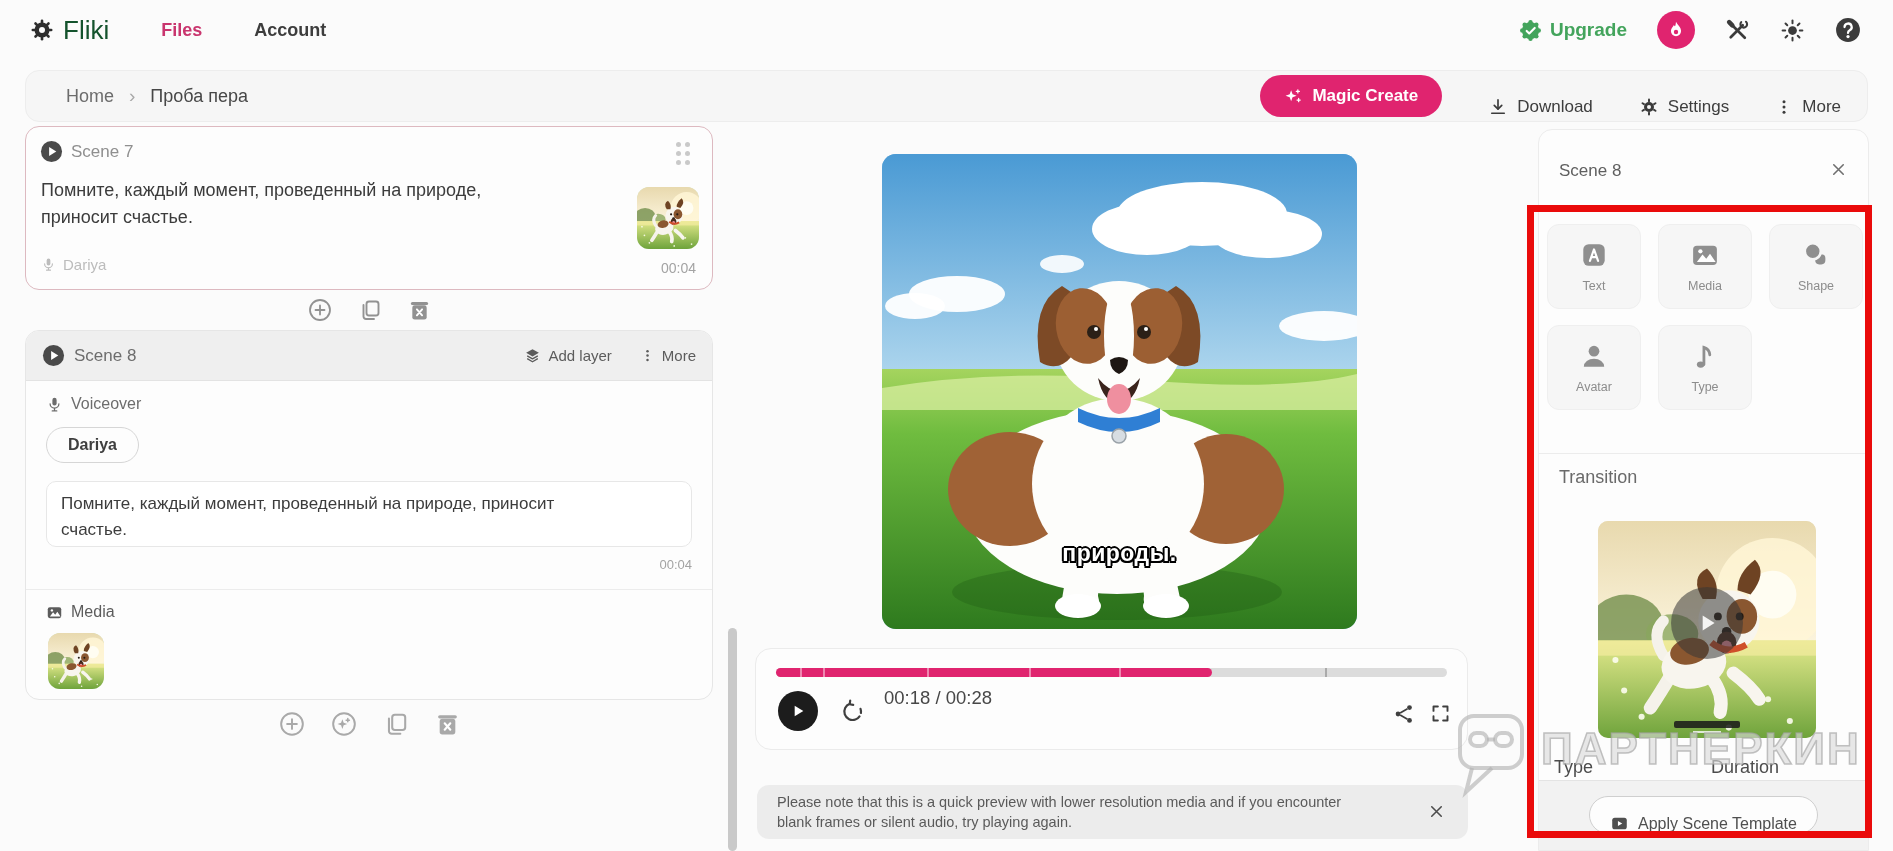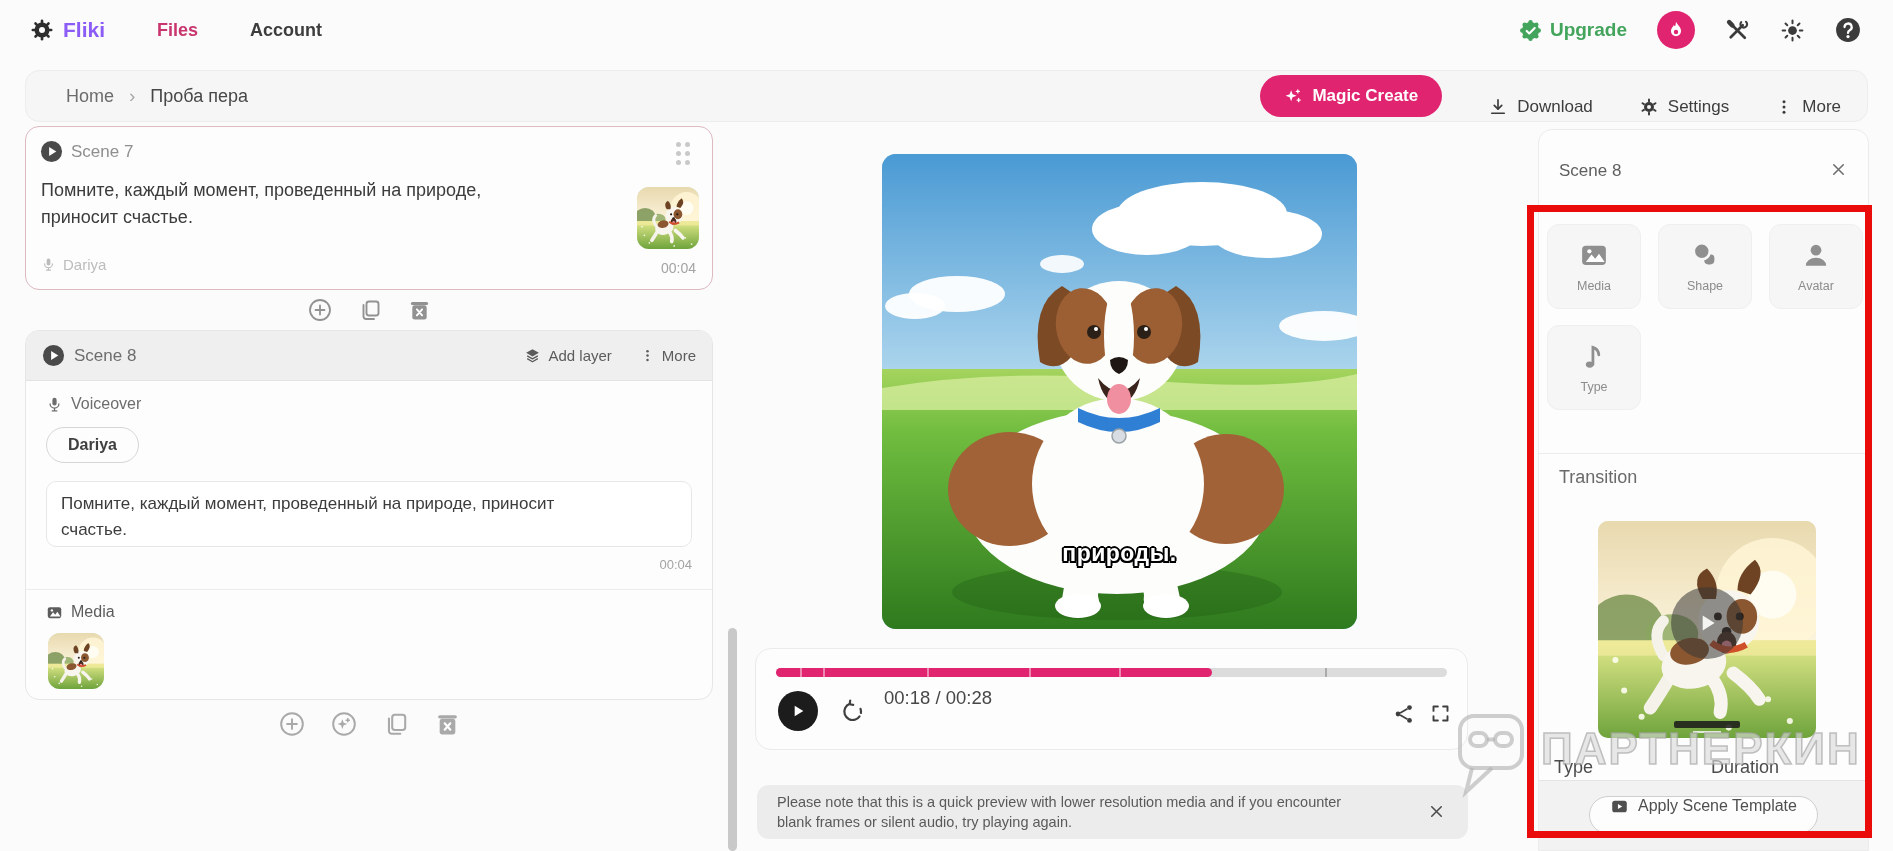--- a/index.html
+++ b/index.html
@@ -9,21 +9,21 @@
     background: #fbfbfb;
     font-family: "Liberation Sans", sans-serif;
     color:#3d3d3d;
     --accent:#e0246f; --green:#43a45c; --red:#ea0b0b;
   }
   svg { display:block; }
 
   
   .topnav { position:absolute; left:0; top:0; width:100%; height:60px; display:flex; align-items:center; padding:0 32px 0 30px; background:#fbfbfb; }
   .brand { display:flex; align-items:center; gap:9px; }
-  .brand-name { font-size:21px; font-weight:bold; color:#8b5cf6; }
+  .brand-name { font-size:26px; font-weight:normal; color:#14532d; }
   .nav-link { font-size:18px; font-weight:600; color:#3d3d3d; margin-left:52px; cursor:pointer; }
   .nav-link.active { color:#c9356e; }
   .topnav-right { margin-left:auto; display:flex; align-items:center; gap:30px; }
   .upgrade { display:flex; align-items:center; gap:8px; font-size:19px; font-weight:bold; color:var(--green); cursor:pointer;justify-content:space-between; }
   .avatar-flame { width:38px; height:38px; border-radius:50%; background:var(--accent); display:flex; align-items:center; justify-content:center; }
 
   
   .toolbar { position:absolute; left:25px; top:70px; width:1843px; height:52px; background:#f6f6f6; border:1px solid #ededed; border-radius:14px; display:flex; align-items:center; padding:0 26px 0 40px; }
   .crumb { display:flex; align-items:center; gap:15px; }
   .crumb-home { font-size:18px; color:#6c6c6c; cursor:pointer; }
@@ -100,21 +100,21 @@
   .tool-label { font-size:12.5px; color:#8c8c8c; }
   .insp-div { position:absolute; left:0; right:0; top:323px; height:1px; background:#ececec; }
   .transition-label { position:absolute; left:20px; top:337px; font-size:18px; color:#6a6a6a; }
   .trans-thumb { position:absolute; left:59px; top:391px; width:218px; height:217px; border-radius:10px; overflow:hidden; cursor:pointer; background:#e8dfc2; }
   .trans-play { position:absolute; left:50%; top:47%; transform:translate(-50%,-50%); width:72px; height:72px; border-radius:50%; background:rgba(55,55,55,.55); display:flex; align-items:center; justify-content:center; }
   .trans-cap { position:absolute; left:50%; bottom:10px; transform:translateX(-50%); width:66px; height:7px; background:rgba(25,25,25,.85); border-radius:2px; }
   .trans-cap-line { position:absolute; left:50%; bottom:5px; transform:translateX(-50%); width:28px; height:2px; background:rgba(250,250,250,.8); }
   .type-label { position:absolute; left:15px; top:627px; font-size:18px; color:#4c4c4c; }
   .duration-label { position:absolute; left:172px; top:627px; font-size:18px; color:#4c4c4c; }
   .insp-footer { position:absolute; left:0; right:0; bottom:0; height:70px; background:#f2f2f2; border-top:1px solid #e4e4e4; display:flex; justify-content:center; }
-  .apply-btn { margin-top:15px; height:38px; padding:0 20px; border:1px solid #cfcfcf; border-radius:19px; background:#fdfdfd; display:flex; align-items:flex-start; gap:9px; font-size:16px; color:#4f4f4f; cursor:pointer; }
+  .apply-btn { margin-top:15px; height:38px; padding:0 20px; border:1px solid #cfcfcf; border-radius:19px; background:#fdfdfd; display:flex; align-items:flex-end; gap:9px; font-size:16px; color:#4f4f4f; cursor:pointer; }
 
   .red-box { position:absolute; left:1527px; top:205px; width:345px; height:633px; border:7px solid var(--red); z-index:50; pointer-events:none; }
 
   
   .watermark { position:absolute; left:1452px; top:700px; z-index:60; display:flex; align-items:center; gap:11px; pointer-events:none; }
   .wm-text { font-size:44px; font-weight:bold; letter-spacing:2px; color:rgba(255,255,255,.38);
     -webkit-text-stroke:1.5px rgba(165,165,165,.65); text-shadow:0 0 1px rgba(160,160,160,.4); }
 </style>
 </head>
 <body style="--accent: #e0246f; --green: #43a45c; --red: #ea0b0b;">
@@ -601,20 +601,29 @@
 <aside class="inspector">
   <span class="insp-title">Scene 8</span>
   <span class="insp-close icon-btn">
     <svg width="19" height="19" viewBox="0 0 24 24">
         <use href="#i-close"></use>
       </svg>
   </span>
 
   <div class="tools-grid">
     <div class="tool-btn">
+      <span>
+        <svg width="30" height="30" viewBox="0 0 28 28">
+          <rect x="4" y="4" width="20" height="20" rx="5" fill="#8f8f8f"></rect>
+          <path d="M10.2 19.5 L14 8.8 L17.8 19.5 M11.5 16 H16.5" stroke="#fff" stroke-width="2" fill="none" stroke-linecap="round" stroke-linejoin="round"></path>
+        </svg>
+      </span>
+      <span class="tool-label">Text</span>
+    </div>
+    <div class="tool-btn">
       <span style="color:#8f8f8f">
         <svg width="30" height="30" viewBox="0 0 24 24">
             <use href="#i-image"></use>
           </svg>
       </span>
       <span class="tool-label">Media</span>
     </div>
     <div class="tool-btn">
       <span>
         <svg width="30" height="30" viewBox="0 0 28 28">

